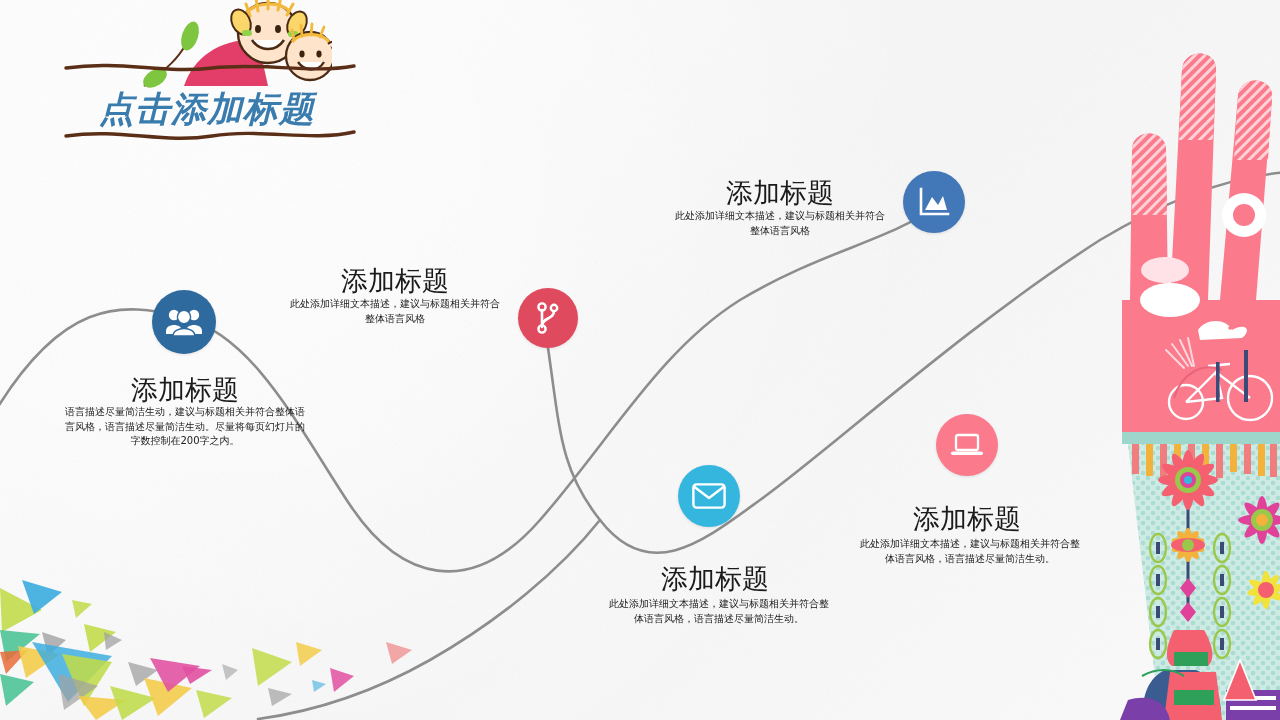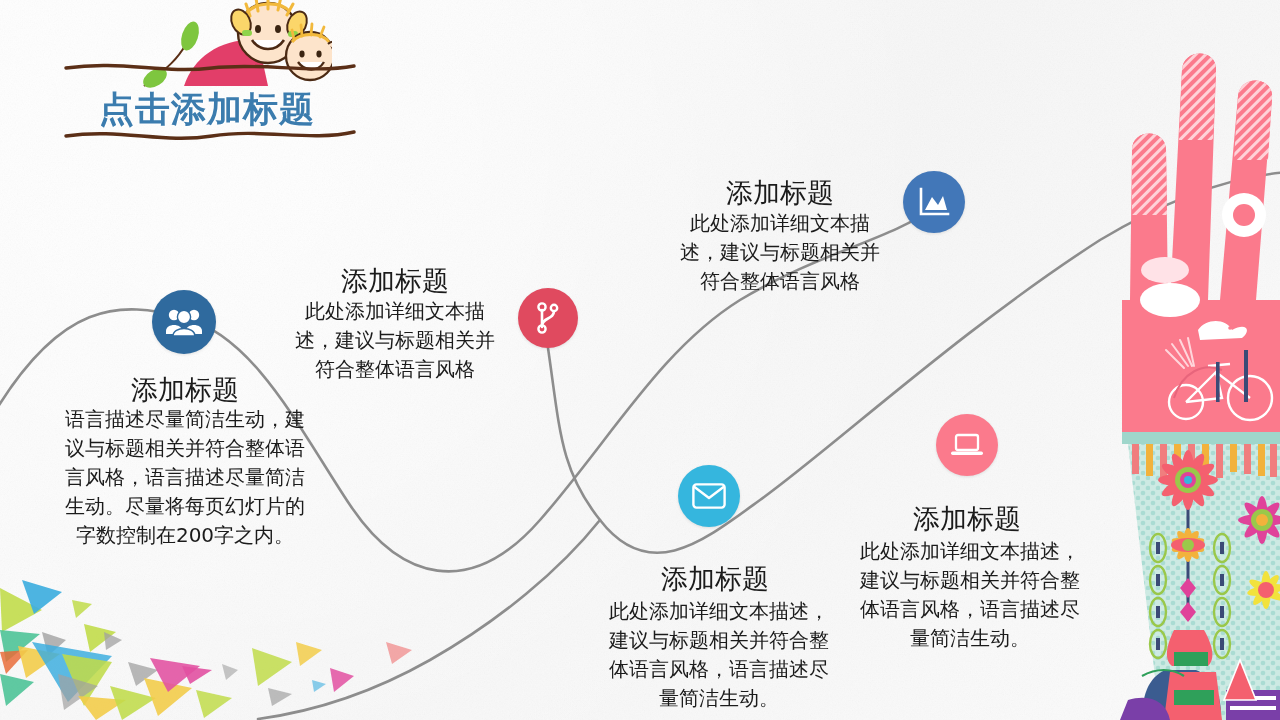--- a/index.html
+++ b/index.html
@@ -19,21 +19,21 @@
     overflow:hidden;
   }
   #noise{
     position:absolute;inset:0;
     opacity:.55;pointer-events:none;
   }
   
   #curves{position:absolute;left:0;top:0;width:1280px;height:720px;pointer-events:none;}
 
   
-  .title-wrap{position:absolute;left:62px;top:0;width:300px;height:160px;}
+  .title-wrap{position:absolute;left:62px;top:0;width:300px;height:160px;font-style:italic;}
   .banner-svg{position:absolute;left:0;top:58px;}
   .kids-svg{position:absolute;left:80px;top:0;}
   .title-text{
     position:absolute;left:0;top:86px;width:290px;text-align:center;
     font-size:35px;font-weight:bold;color:#3b7cae;
     letter-spacing:1px;
     font-family:"DejaVu Sans","Liberation Sans",sans-serif;
     text-shadow:1px 1px 0 rgba(255,255,255,.8);
   }
 
@@ -45,21 +45,21 @@
     box-shadow:0 1px 3px rgba(0,0,0,.10);
   }
   .node-title{
     position:absolute;
     font-size:27px;color:#1b1b1b;
     font-family:"DejaVu Sans","Liberation Sans",sans-serif;
     white-space:nowrap;
   }
   .node-body{
     position:absolute;
-    font-size:20px;line-height:1.45;color:#1b1b1b;
+    font-size:10px;line-height:1.45;color:#1b1b1b;
     text-align:center;
     font-family:"DejaVu Sans","Liberation Sans",sans-serif;
   }
 
   
   #hand{position:absolute;right:0;top:0;}
   #triangles{position:absolute;left:0;bottom:0;}
 </style>
 </head>
 <body>

